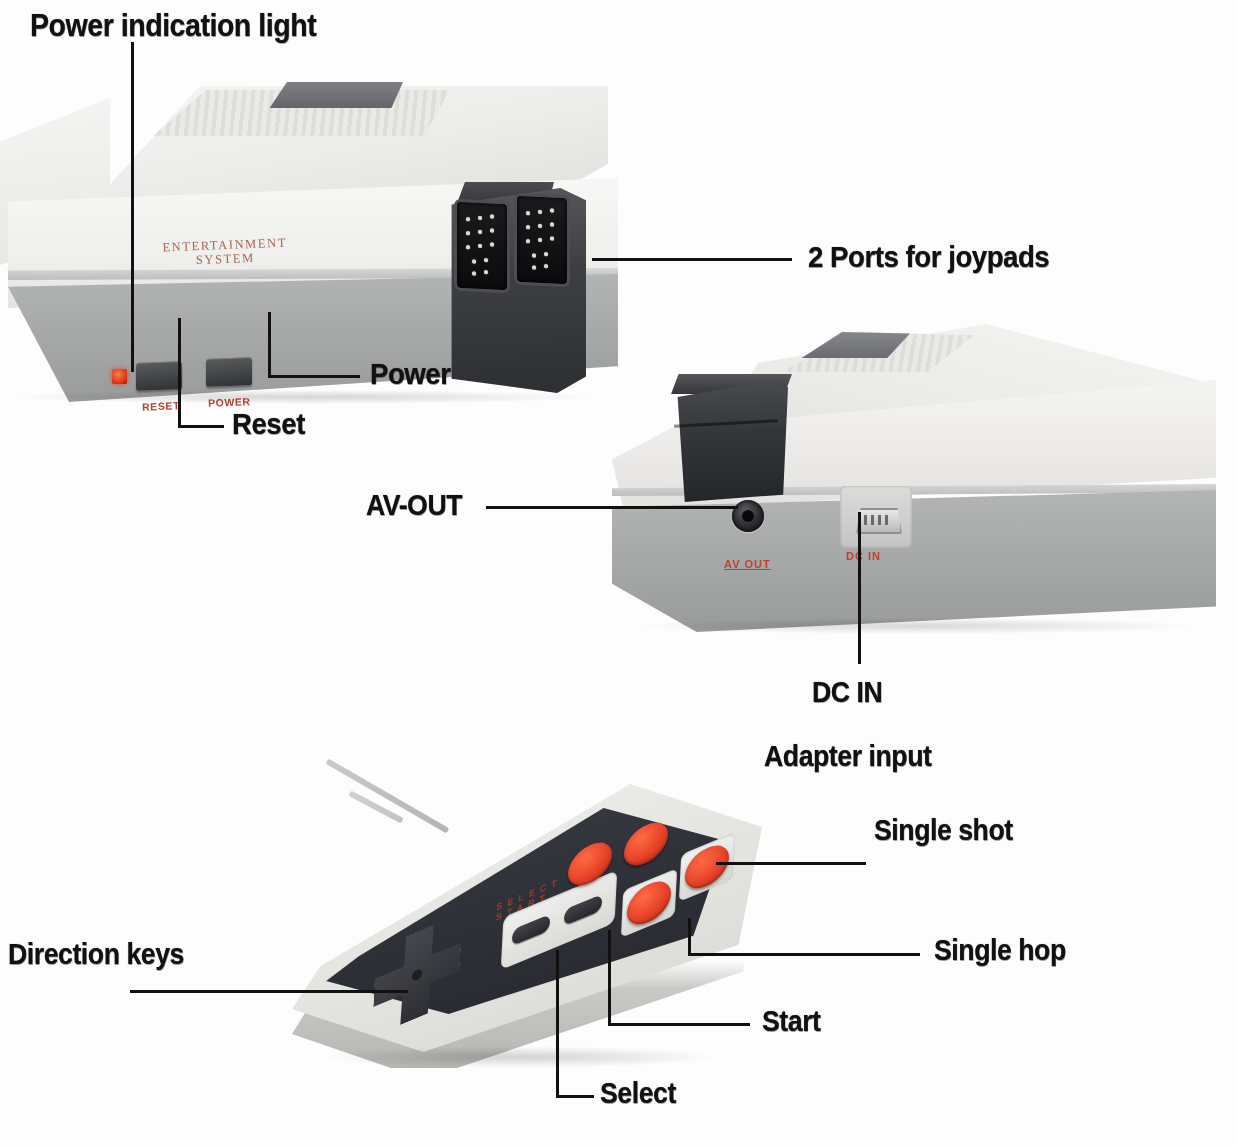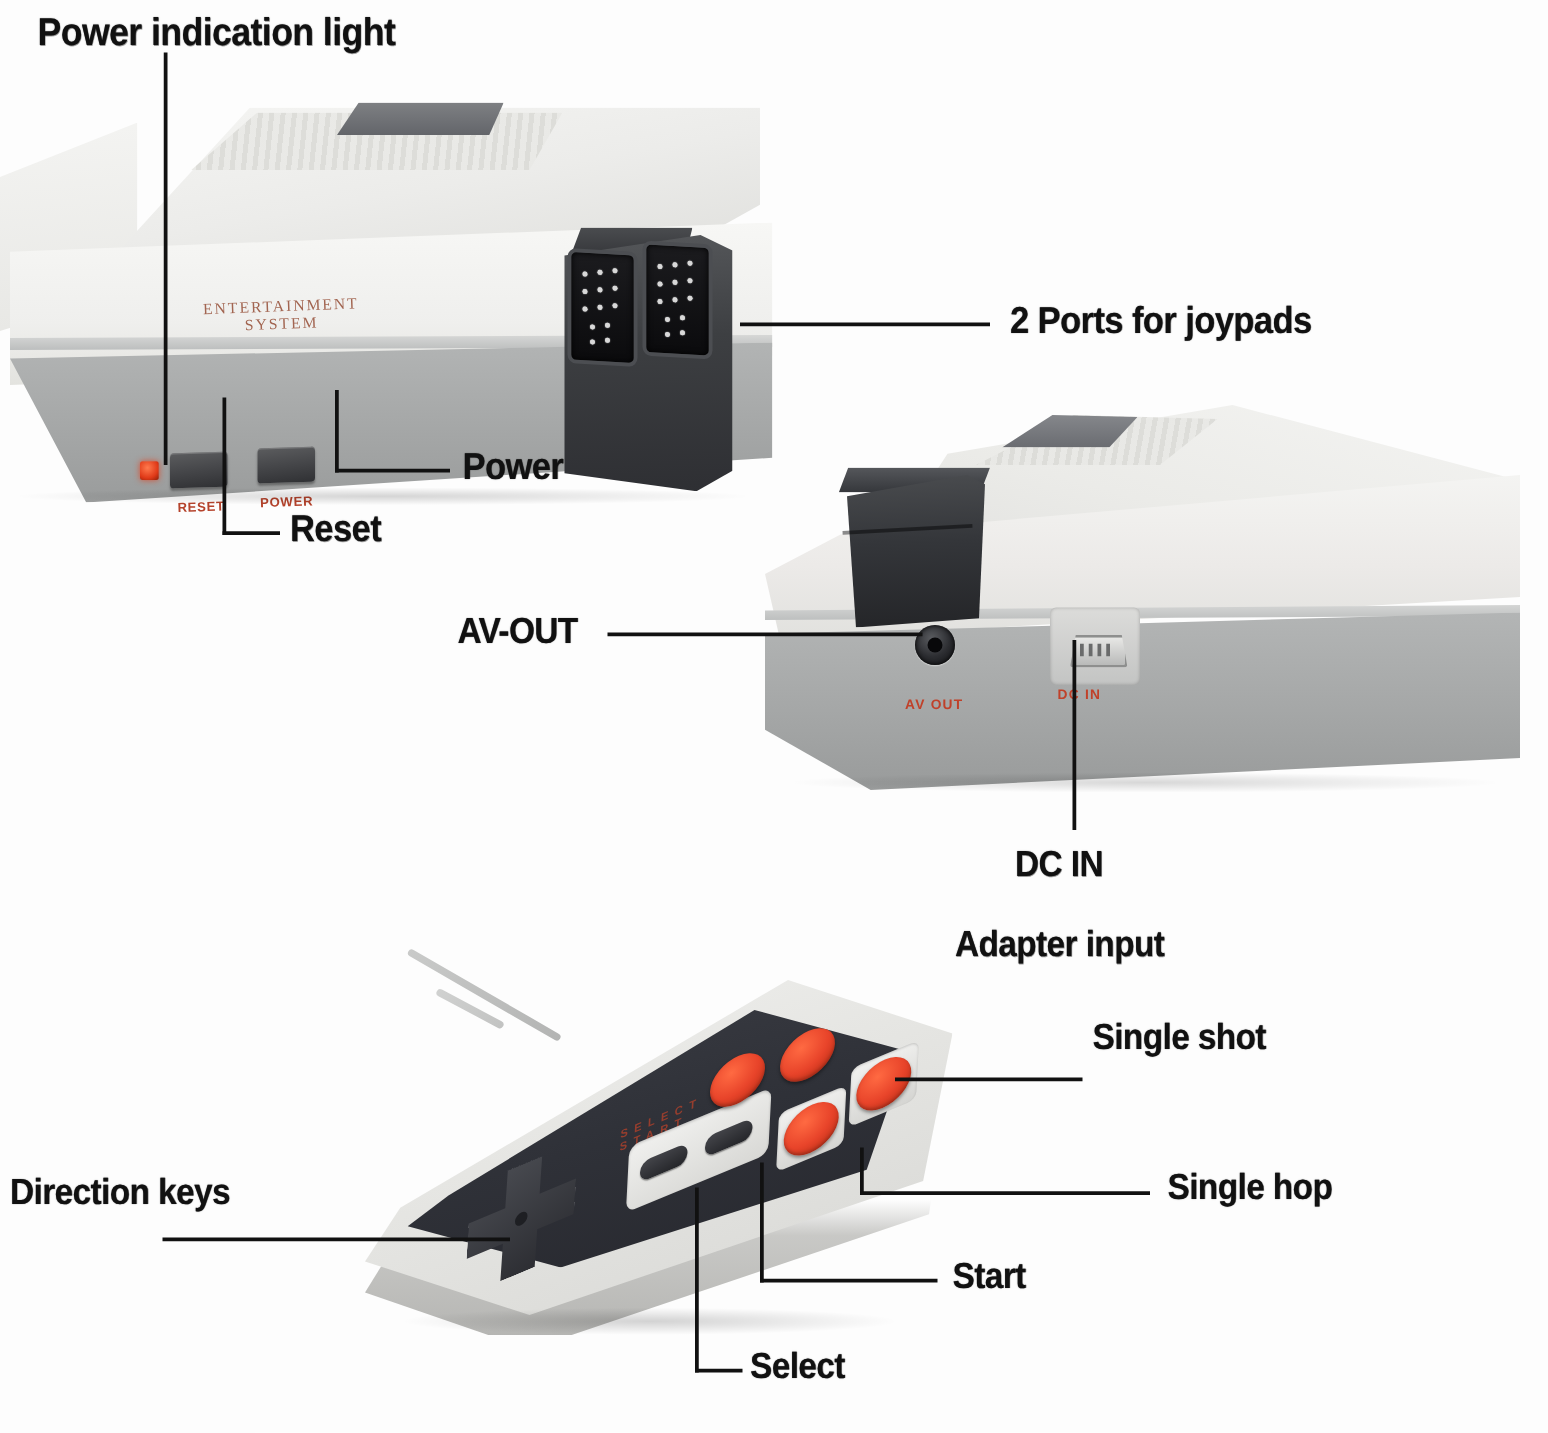--- a/index.html
+++ b/index.html
@@ -252,21 +252,21 @@
     <div class="slot-line"></div>
 
     <div class="av-jack"></div>
     <div class="dc-plate"></div>
     <div class="dc-port">
       <i style="left:6px"></i>
         <i style="left:13px"></i>
         <i style="left:20px"></i>
         <i style="left:27px"></i>
     </div>
-    <div class="lbl" style="left:148px;top:240px;">AV OUT</div>
+    <div class="lbl" style="left:148px;top:240px;text-decoration:underline;">AV OUT</div>
     <div class="lbl" style="left:270px;top:232px;">DC IN</div>
     <div class="shadow"></div>
   </div>
 
   <div class="ct">
     <div class="cable"></div>
     <div class="cable2"></div>
     <div class="edge"></div>
     <div class="body"></div>
     <div class="face"></div>

